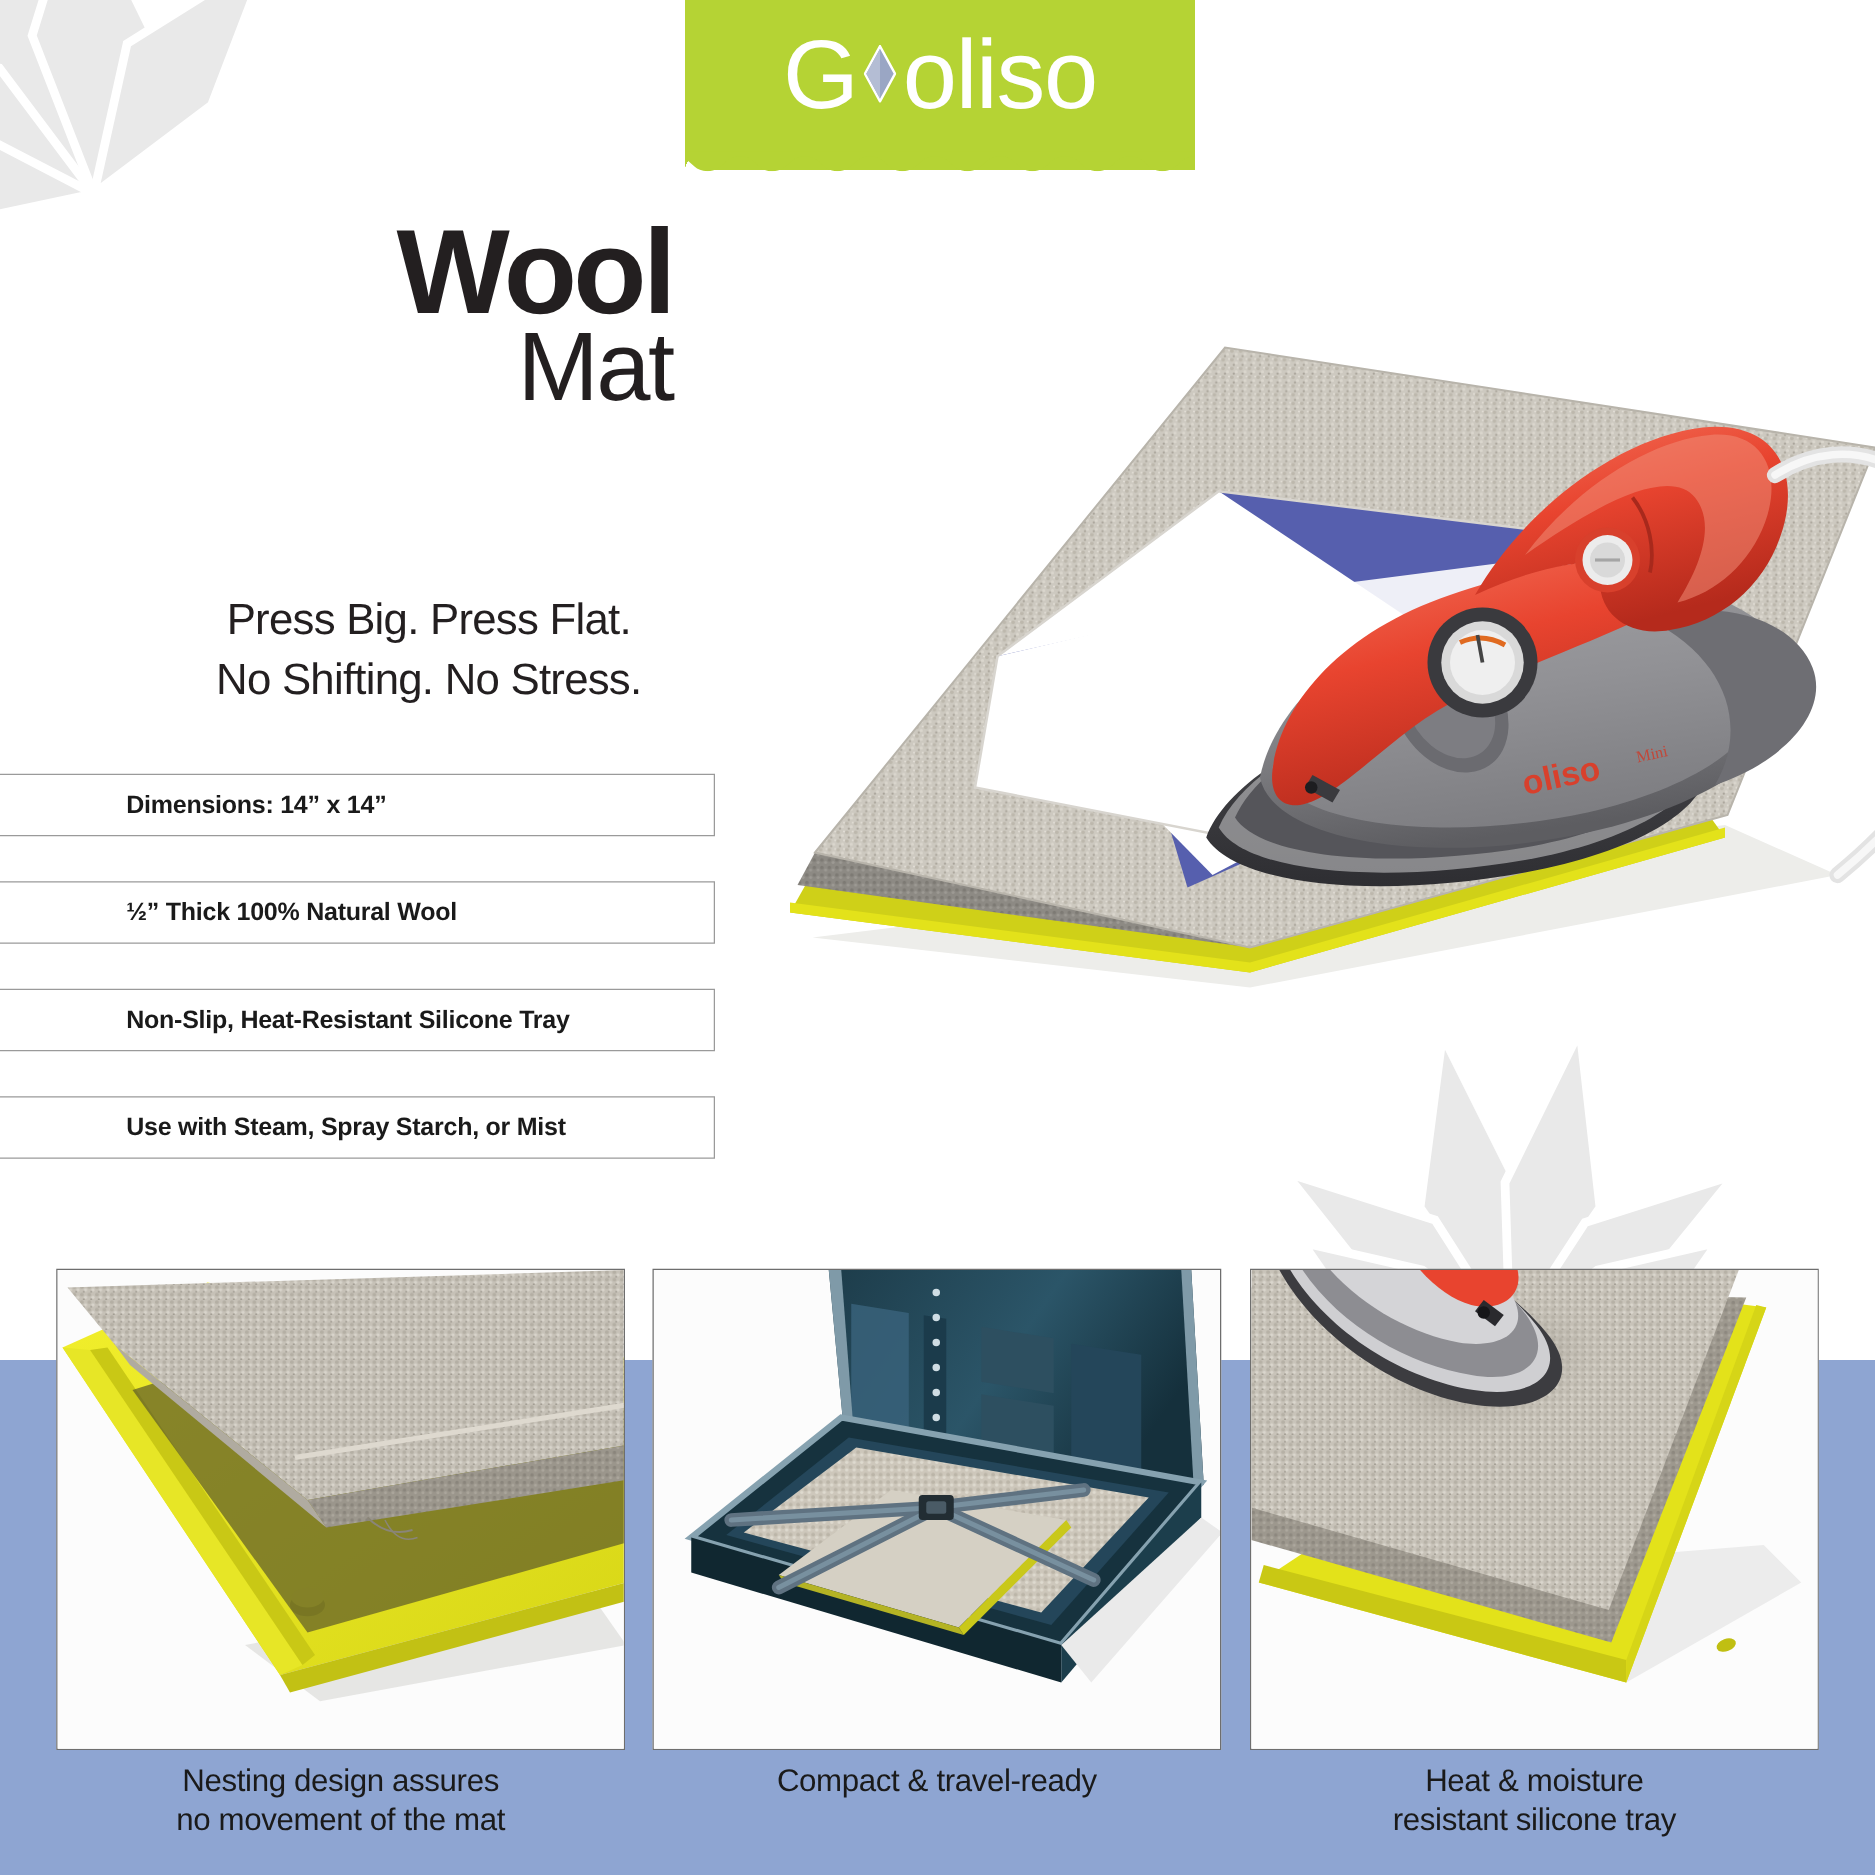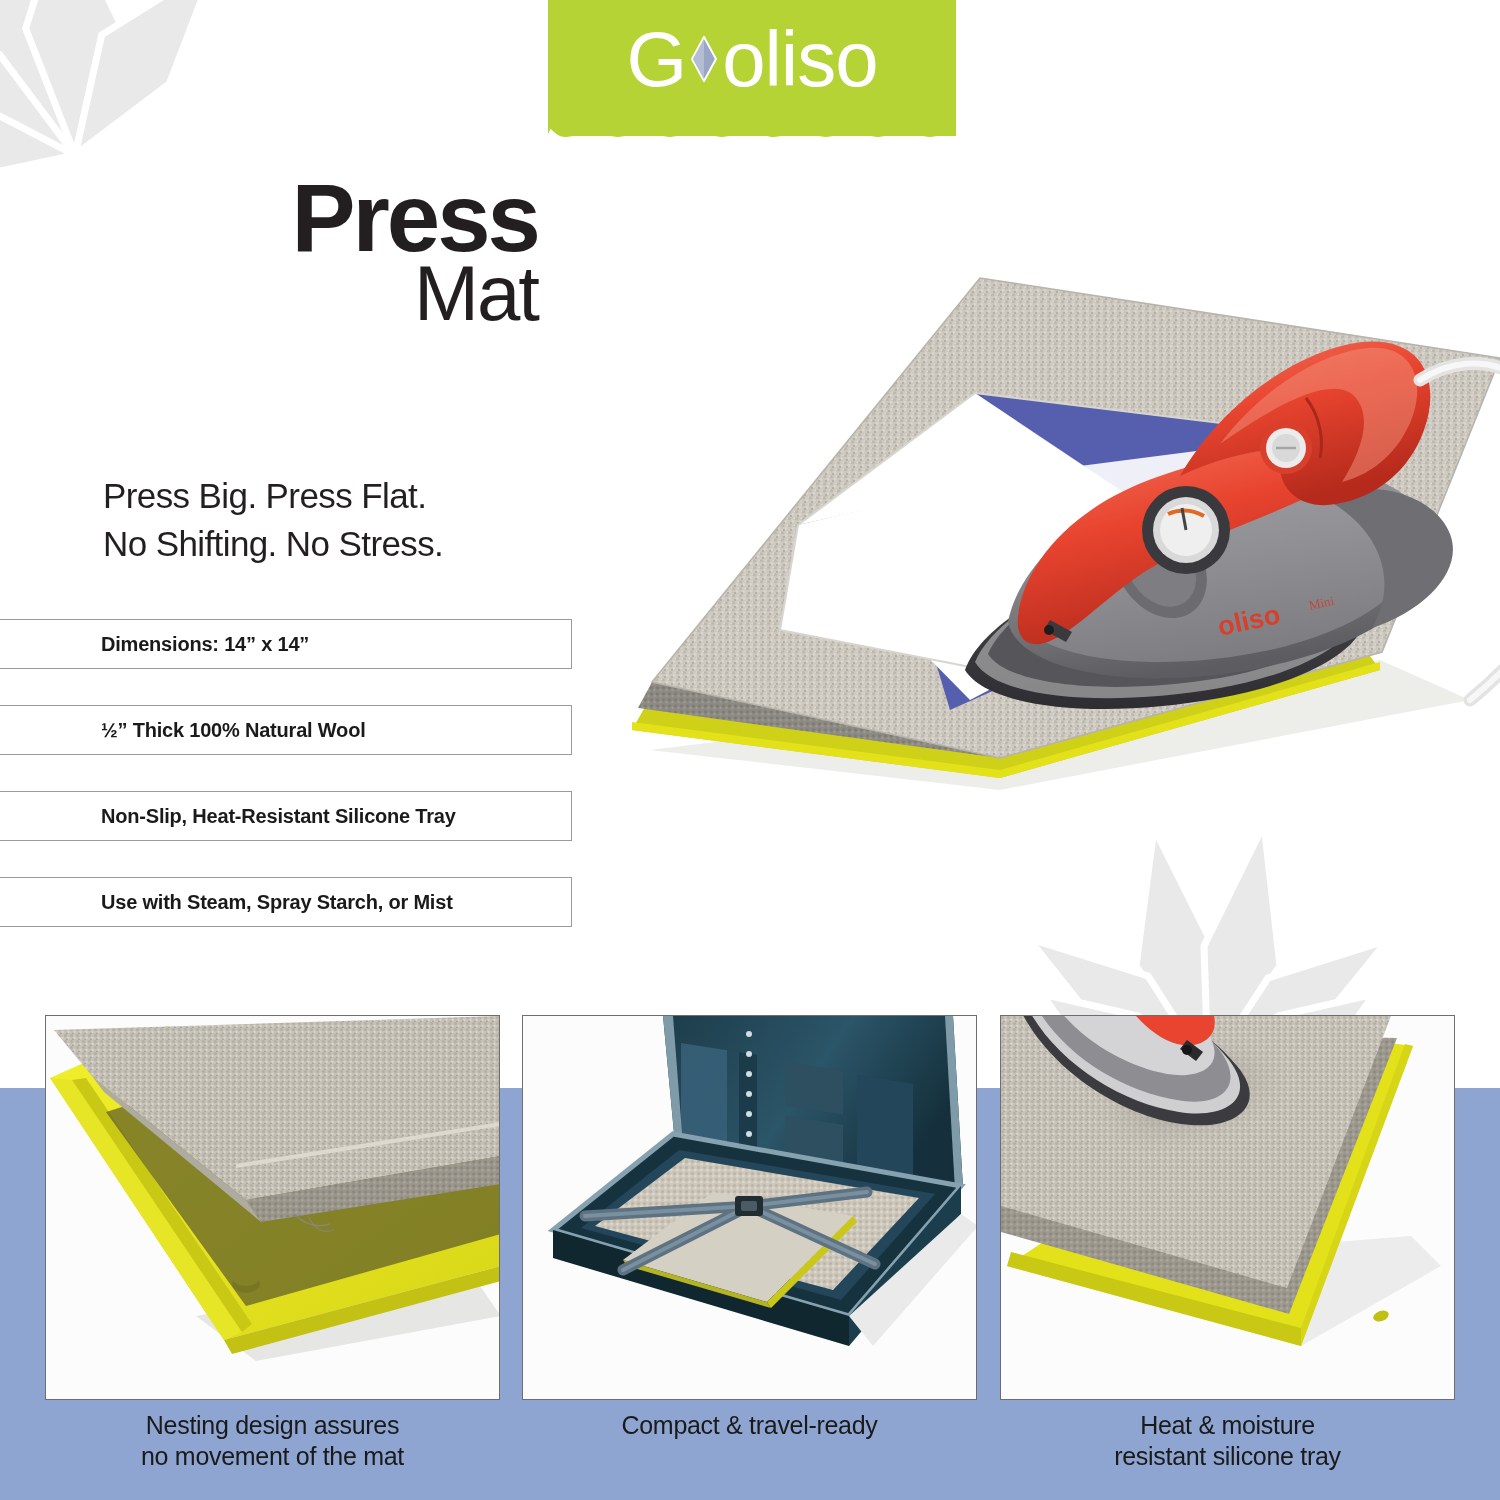--- a/index.html
+++ b/index.html
@@ -69,20 +69,21 @@
 
   #subtitle {
     position: absolute;
     left: 103px; top: 472px;
     width: 480px;
     font-size: 35px;
     font-weight: 400;
     color: #231f20;
     line-height: 1.36;
     letter-spacing: -0.6px;
+    text-align: center;
   }
 
   
   #features { position: absolute; left: -22px; top: 619px; width: 594px; }
   .feature-box {
     width: 594px;
     height: 50px;
     border: 1.5px solid #9a9a9a;
     background: #ffffff;
     display: flex;
@@ -187,21 +188,21 @@
                C 291,4 291,16 278,16 C 265,16 265,4 252,4
                C 239,4 239,16 226,16 C 213,16 213,4 200,4
                C 187,4 187,16 174,16 C 161,16 161,4 148,4
                C 135,4 135,16 122,16 C 109,16 109,4 96,4
                C 83,4 83,16 70,16 C 57,16 57,4 44,4
                C 31,4 31,16 18,16 C 5,16 5,4 -8,4 Z" fill="#b5d334"></path>
     </svg>
   </div>
 
   <div id="headline">
-    <div class="title-line" id="title-wool">Press</div>
+    <div class="title-line" id="title-wool">Wool</div>
     <div class="title-line" id="title-mat">Mat</div>
   </div>
 
   <div id="subtitle" style="white-space:pre-line">Press Big. Press Flat.
 No Shifting. No Stress.</div>
 
   <div id="features">
     <div class="feature-box">
       <span class="feature-label">Dimensions: 14” x 14”</span>
     </div>

